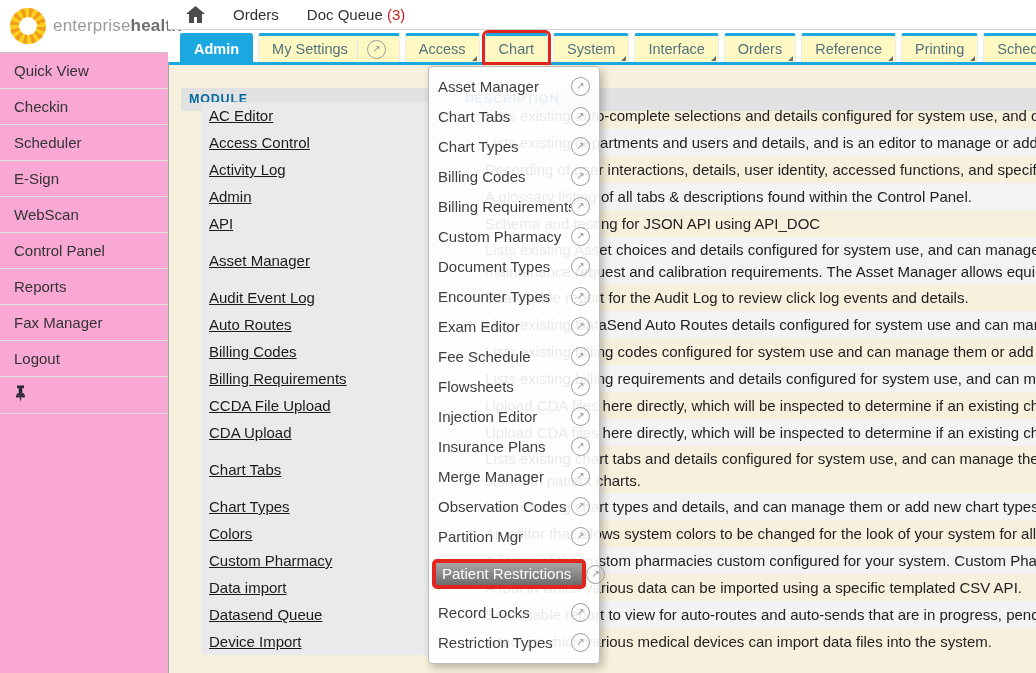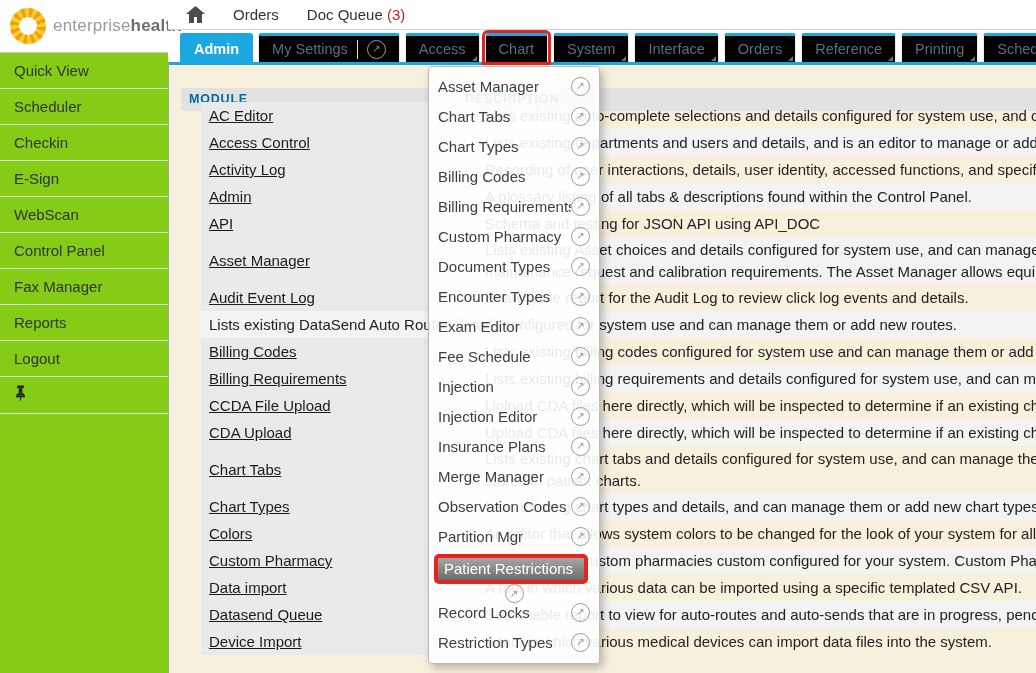--- a/index.html
+++ b/index.html
@@ -20,36 +20,36 @@
   .top-nav{position:absolute;left:168px;top:0;width:868px;height:30px;box-sizing:border-box;
            border-bottom:1px solid #d2d2d2;background:#fff;display:flex;align-items:center;
            gap:28px;padding-left:18px;font-size:15px;color:#333;}
   .top-nav .nav-item{cursor:pointer;white-space:nowrap;}
   .badge-red{color:#cc1f1f;}
   .home-ic{display:flex;align-items:center;cursor:pointer;}
 
   
   .tab-bar{position:absolute;left:168px;top:31px;width:868px;height:31px;background:#fff;
            display:flex;align-items:flex-end;gap:5px;padding-left:12px;box-sizing:border-box;z-index:10;}
-  .tab{height:29px;box-sizing:border-box;border-top:3px solid #1ba7e0;background:#000000;
+  .tab{height:29px;box-sizing:border-box;border-top:3px solid #1ba7e0;background:#fef9c3;
        border-left:1px solid #ececec;border-right:1px solid #ececec;border-radius:3px 3px 0 0;
        display:flex;align-items:center;padding:0 13px;font-size:14.5px;color:#54727f;
        position:relative;cursor:pointer;white-space:nowrap;}
   .tab.active{background:#1ba7e0;color:#fff;font-weight:bold;border-left-color:#1ba7e0;border-right-color:#1ba7e0;}
   .tab.redbox{outline:3px solid #e4251d;justify-content:flex-end;}
   .fold{position:absolute;right:2px;bottom:1px;width:0;height:0;
         border-left:5px solid transparent;border-bottom:5px solid #6e6e6e;}
   .tab-icon-wrap{margin-left:9px;padding-left:9px;border-left:1px solid #e2e2e2;display:flex;align-items:center;}
   .icon-circle{width:17px;height:17px;border:1px solid #9d9d9d;border-radius:50%;flex:none;
                display:flex;align-items:center;justify-content:center;
                font-size:10px;line-height:1;color:#8f8f8f;}
   .blue-line{position:absolute;left:168px;top:62px;width:868px;height:3px;background:#1ba7e0;}
 
   
-  .sidebar{position:absolute;left:0;top:53px;width:168px;height:620px;background:#84cc16;}
+  .sidebar{position:absolute;left:0;top:53px;width:168px;height:620px;background:#f9a8d4;}
   .side-item{height:35px;line-height:35px;padding-left:14px;border-bottom:1px solid #dedede;
              font-size:15px;color:#333;cursor:pointer;white-space:nowrap;}
   .pin-row{height:36px;display:flex;align-items:center;padding-left:14px;border-bottom:1px solid #dedede;cursor:pointer;}
   .v-border{position:absolute;left:168px;top:29px;width:1px;height:644px;background:#a3a3a3;}
 
   
   .content{position:absolute;left:169px;top:65px;width:867px;height:608px;background:#f7f0dc;}
   .table-header{position:absolute;left:181px;top:88px;width:855px;height:23px;background:#e2e2e2;}
   .th{position:absolute;top:0;line-height:23px;font-size:12.5px;font-weight:bold;color:#0369a1;letter-spacing:.8px;}
   .th.module{left:8px;} .th.desc{left:284px;}
@@ -64,21 +64,21 @@
   .cell-desc .dline{white-space:nowrap;line-height:22px;}
   .mrow.even .cell-desc{background:#f3f3f3;}
 
   
   .dropdown{position:absolute;left:428px;top:66px;width:172px;box-sizing:border-box;
             background:rgba(255,255,255,0.9);border:1px solid #bcbcbc;border-radius:4px;
             box-shadow:3px 4px 9px rgba(0,0,0,.25);z-index:40;padding:4px 0 6px 0;}
   .dd-item{height:30px;display:flex;align-items:center;justify-content:space-between;
            padding:0 9px;font-size:15px;color:#3e3e3e;cursor:pointer;white-space:nowrap;}
   .dd-item .dd-label{overflow:hidden;}
-  .dd-item.pr{height:40px;margin:3px 0;flex-direction:column;}
+  .dd-item.pr{height:40px;margin:3px 0;}
   .pr-box{background:linear-gradient(#a6a6a6,#6d6d6d);border:4px solid #e4251d;border-radius:5px;
           color:#fff;padding:2px 11px 3px 6px;margin-left:-6px;}
 </style>
 </head>
 <body>
 
 <div class="screen">
 
   <div class="logo-box">
     <div class="sun"></div>
@@ -134,27 +134,27 @@
       </div>
       <div class="tab">
         <span>Scheduling</span>
       </div>
     </div>
   <div class="blue-line"></div>
 
   <div class="sidebar">
     <div id="side-items">
         <div class="side-item">Quick View</div>
+        <div class="side-item">Checkin</div>
         <div class="side-item">Scheduler</div>
-        <div class="side-item">Checkin</div>
         <div class="side-item">E-Sign</div>
         <div class="side-item">WebScan</div>
         <div class="side-item">Control Panel</div>
+        <div class="side-item">Reports</div>
         <div class="side-item">Fax Manager</div>
-        <div class="side-item">Reports</div>
         <div class="side-item">Logout</div>
       </div>
     <div class="pin-row">
       <span>
         <svg width="13" height="17" viewBox="0 0 13 17">
           <rect x="3" y="0.5" width="7" height="2.6" fill="#26262e"></rect>
           <rect x="4.7" y="3.1" width="3.6" height="5.2" fill="#26262e"></rect>
           <path d="M2 10.8 h9 l-1.4 -2.5 h-6.2 Z" fill="#26262e"></path>
           <rect x="2" y="10.8" width="9" height="1.6" fill="#26262e"></rect>
           <path d="M6.5 12.4 l0.9 0 l-0.9 4.4 l-0.9 -4.4 Z" fill="#26262e"></path>
@@ -222,20 +222,23 @@
       </div>
       <div class="mrow h1">
         <div class="cell-module">
           <a>Audit Event Log</a>
         </div>
         <div class="cell-desc">
           <div class="dline">Searchable report for the Audit Log to review click log events and details.</div>
         </div>
       </div>
       <div class="mrow h1 even">
+        <div class="cell-module">
+          <a>Auto Routes</a>
+        </div>
         <div class="cell-desc">
           <div class="dline">Lists existing DataSend Auto Routes details configured for system use and can manage them or add new routes.</div>
         </div>
       </div>
       <div class="mrow h1">
         <div class="cell-module">
           <a>Billing Codes</a>
         </div>
         <div class="cell-desc">
           <div class="dline">Lists existing billing codes configured for system use and can manage them or add new billing codes.</div>
@@ -359,21 +362,21 @@
       </div>
       <div class="dd-item">
         <span class="dd-label">Exam Editor</span>
         <span class="icon-circle">↗</span>
       </div>
       <div class="dd-item">
         <span class="dd-label">Fee Schedule</span>
         <span class="icon-circle">↗</span>
       </div>
       <div class="dd-item">
-        <span class="dd-label">Injection</span>
+        <span class="dd-label">Flowsheets</span>
         <span class="icon-circle">↗</span>
       </div>
       <div class="dd-item">
         <span class="dd-label">Injection Editor</span>
         <span class="icon-circle">↗</span>
       </div>
       <div class="dd-item">
         <span class="dd-label">Insurance Plans</span>
         <span class="icon-circle">↗</span>
       </div>

